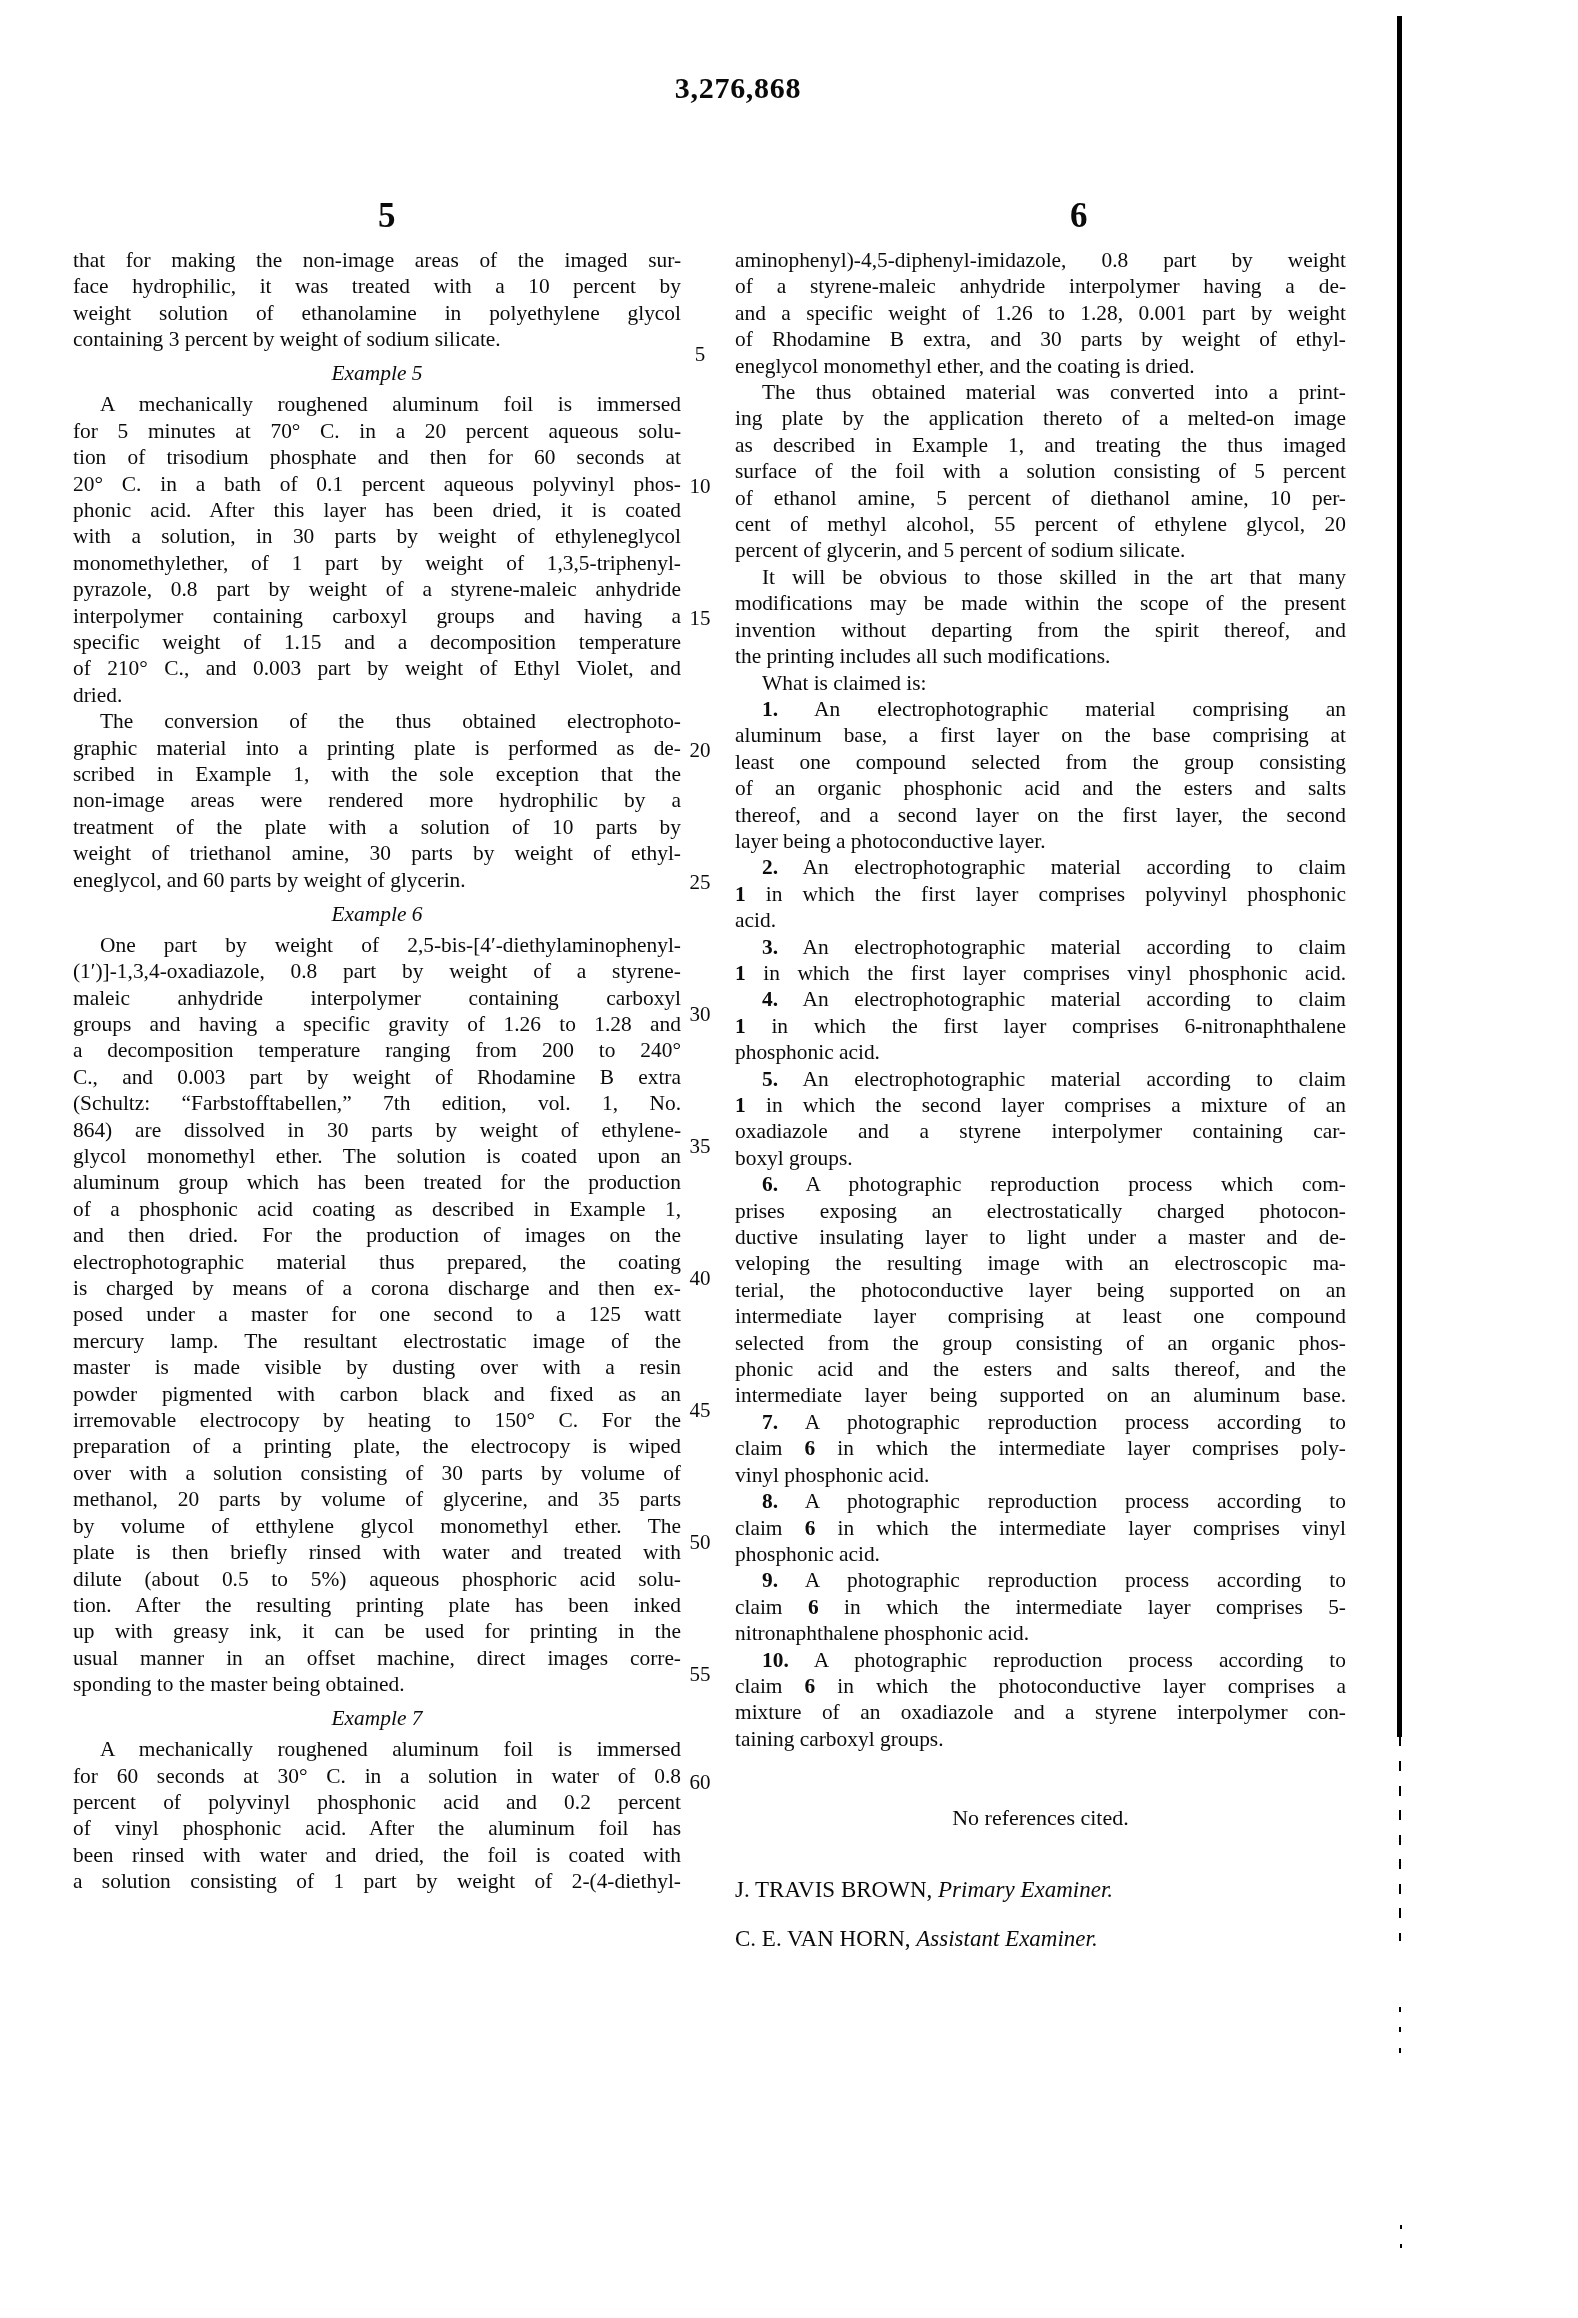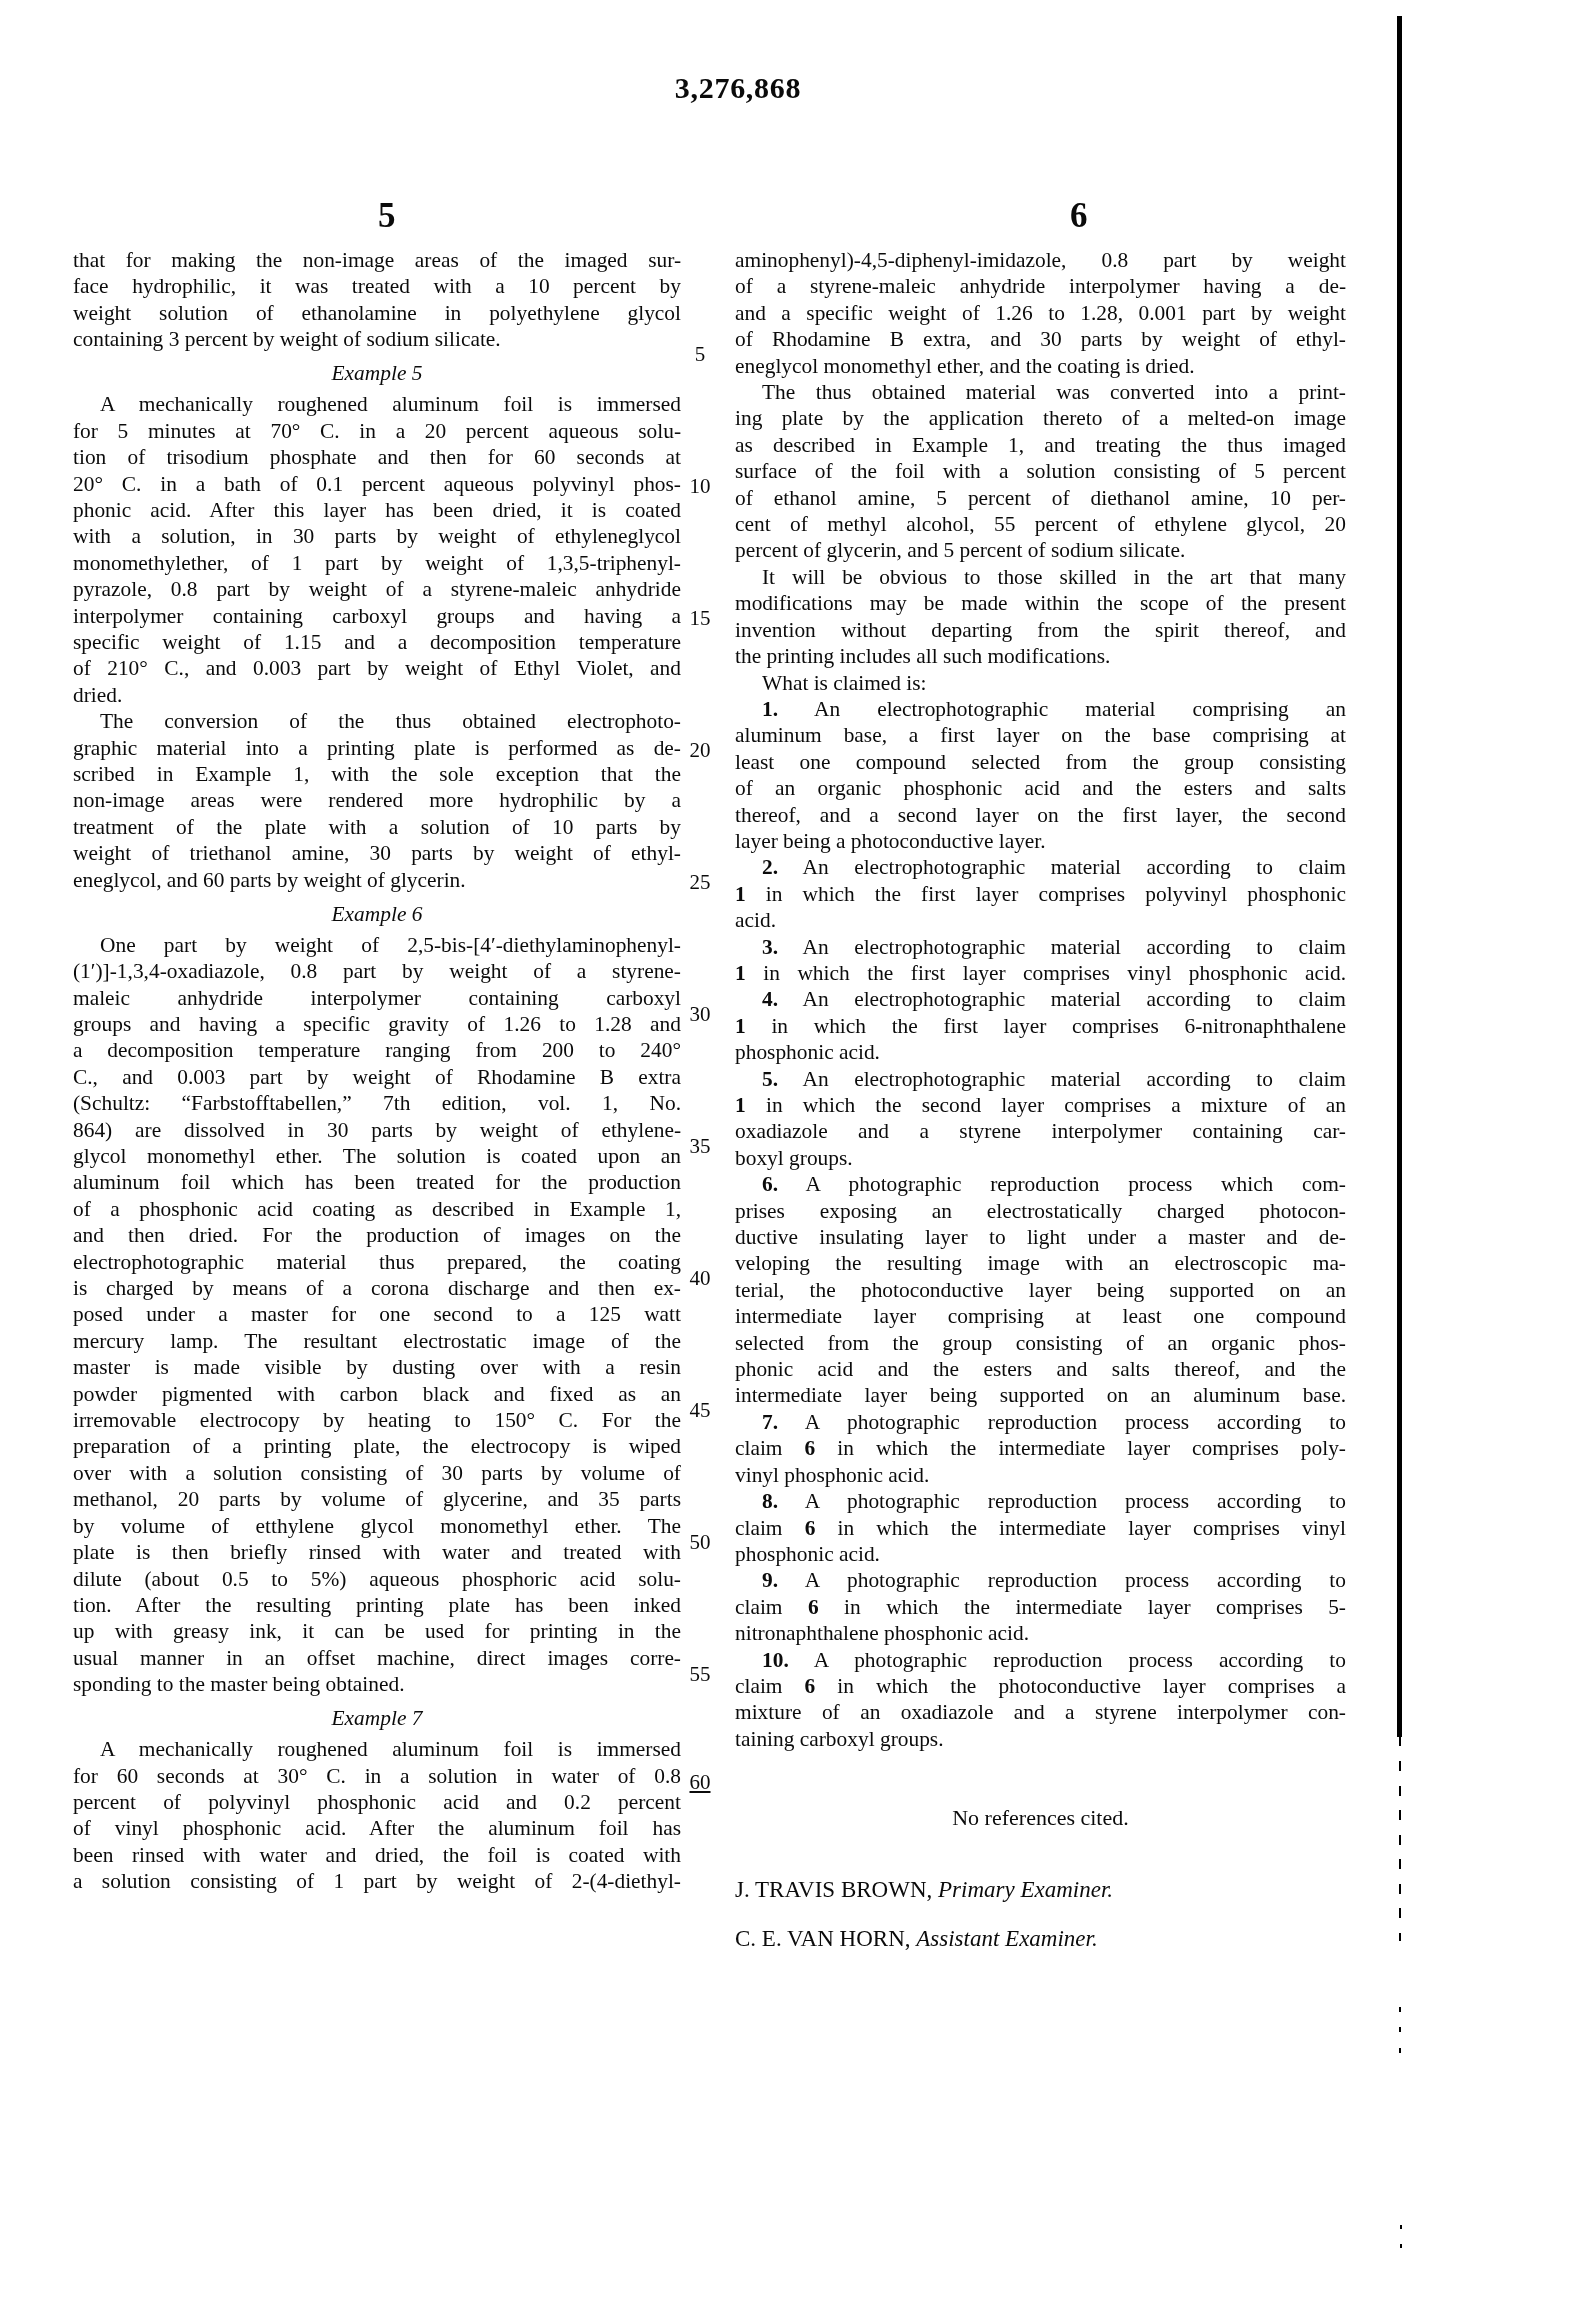--- a/index.html
+++ b/index.html
@@ -58,21 +58,21 @@
       <div class="gutter-num" style="top: 473px;">10</div>
       <div class="gutter-num" style="top: 605px;">15</div>
       <div class="gutter-num" style="top: 737px;">20</div>
       <div class="gutter-num" style="top: 869px;">25</div>
       <div class="gutter-num" style="top: 1001px;">30</div>
       <div class="gutter-num" style="top: 1133px;">35</div>
       <div class="gutter-num" style="top: 1265px;">40</div>
       <div class="gutter-num" style="top: 1397px;">45</div>
       <div class="gutter-num" style="top: 1529px;">50</div>
       <div class="gutter-num" style="top: 1661px;">55</div>
-      <div class="gutter-num" style="top: 1769px; text-decoration: underline;">60</div>
+      <div class="gutter-num" style="top: 1769px;">60</div>
     </div>
 
   <div id="left-col" class="col">
     <div id="left-lines">
         <div class="line aj">that for making the non-image areas of the imaged sur-</div>
         <div class="line aj">face hydrophilic, it was treated with a 10 percent by</div>
         <div class="line aj">weight solution of ethanolamine in polyethylene glycol</div>
         <div class="line al">containing 3 percent by weight of sodium silicate.</div>
         <div class="line ac head ital">Example 5</div>
         <div class="line aj ind">A mechanically roughened aluminum foil is immersed</div>
@@ -97,21 +97,21 @@
         <div class="line ac head ital">Example 6</div>
         <div class="line aj ind">One part by weight of 2,5-bis-[4′-diethylaminophenyl-</div>
         <div class="line aj">(1′)]-1,3,4-oxadiazole, 0.8 part by weight of a styrene-</div>
         <div class="line aj">maleic anhydride interpolymer containing carboxyl</div>
         <div class="line aj">groups and having a specific gravity of 1.26 to 1.28 and</div>
         <div class="line aj">a decomposition temperature ranging from 200 to 240°</div>
         <div class="line aj">C., and 0.003 part by weight of Rhodamine B extra</div>
         <div class="line aj">(Schultz: “Farbstofftabellen,” 7th edition, vol. 1, No.</div>
         <div class="line aj">864) are dissolved in 30 parts by weight of ethylene-</div>
         <div class="line aj">glycol monomethyl ether.  The solution is coated upon an</div>
-        <div class="line aj">aluminum foil which has been treated for the production</div>
+        <div class="line aj">aluminum group which has been treated for the production</div>
         <div class="line aj">of a phosphonic acid coating as described in Example 1,</div>
         <div class="line aj">and then dried.  For the production of images on the</div>
         <div class="line aj">electrophotographic material thus prepared, the coating</div>
         <div class="line aj">is charged by means of a corona discharge and then ex-</div>
         <div class="line aj">posed under a master for one second to a 125 watt</div>
         <div class="line aj">mercury lamp.  The resultant electrostatic image of the</div>
         <div class="line aj">master is made visible by dusting over with a resin</div>
         <div class="line aj">powder pigmented with carbon black and fixed as an</div>
         <div class="line aj">irremovable electrocopy by heating to 150° C.  For the</div>
         <div class="line aj">preparation of a printing plate, the electrocopy is wiped</div>

